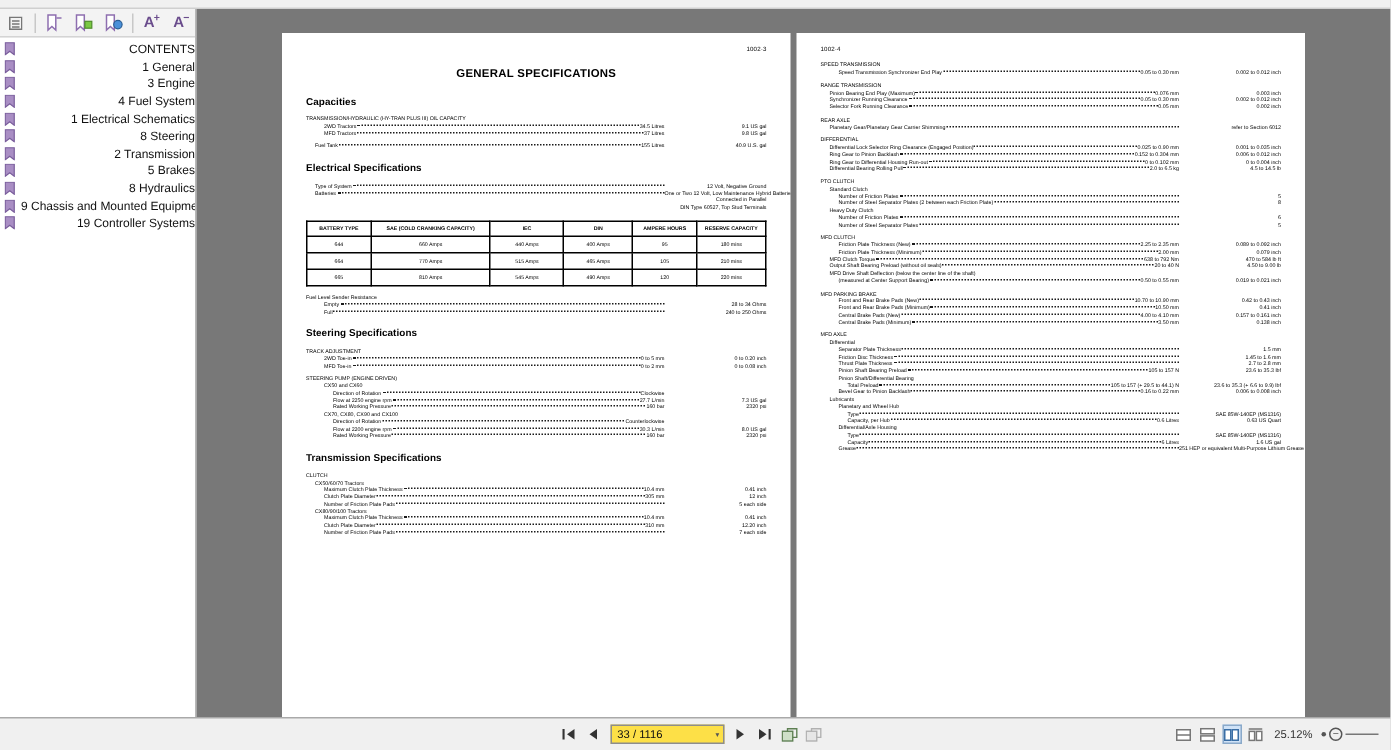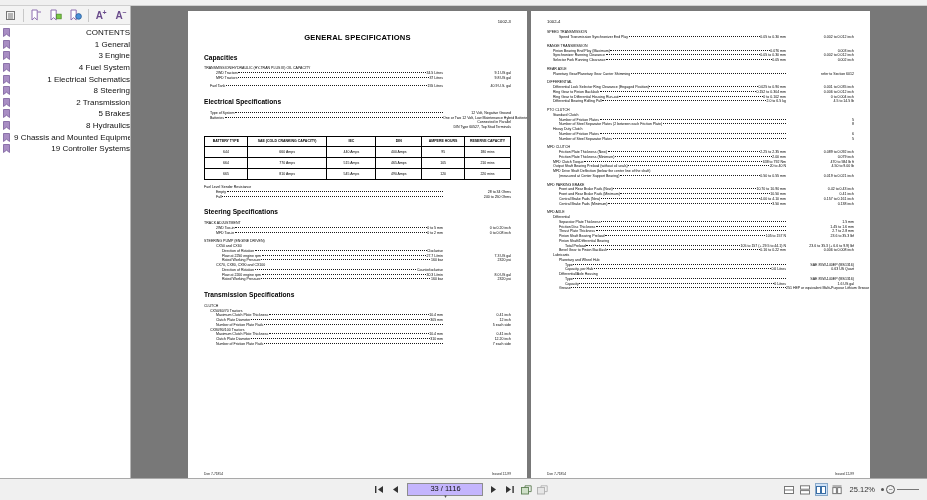--- a/index.html
+++ b/index.html
@@ -55,21 +55,20 @@
   
   .docarea {
     flex: 1 1 auto; position: relative;
     background: #787878;
     overflow: hidden;
     display: flex; justify-content: center;
   }
   .pages {
     display: flex; gap: 4px; margin-top: 16px;
     transform: translateX(0px);
-    align-items: center;
   }
   .page {
     width: 339px; height: 478px;
     background: #fff;
     position: relative;
     padding: 8px 16px 0 16px;
     font-size: 3.55px;
     color: #000;
     line-height: 1.34;
     overflow: hidden;
@@ -135,24 +134,23 @@
     position: absolute; left: 50%; transform: translateX(-91px);
     display: flex; align-items: center; gap: 3px;
   }
   .nav-btn {
     width: 13px; height: 14px; display: flex; align-items: center; justify-content: center;
     font-size: 7px; color: #3a3a3a; cursor: default;
   }
   .pagebox {
     display: flex; align-items: center;
     width: 76px; height: 13px;
-    border: 1px solid #8d8d8d; background: #c4b5fd;
+    border: 1px solid #8d8d8d; background: #fde047;
     font-size: 7.5px; color: #111; padding: 0 2px 0 4px;
     margin: 0 2px;
-    flex-direction: column;
   }
   .pagebox .val { flex: 1 1 auto; }
   .pagebox .caret { font-size: 5px; color: #555; }
   .bb-right {
     position: absolute; right: 8px; display: flex; align-items: center; gap: 3px;
   }
   .view-btn {
     width: 13px; height: 13px; display: flex; align-items: center; justify-content: center;
     cursor: default;
   }

